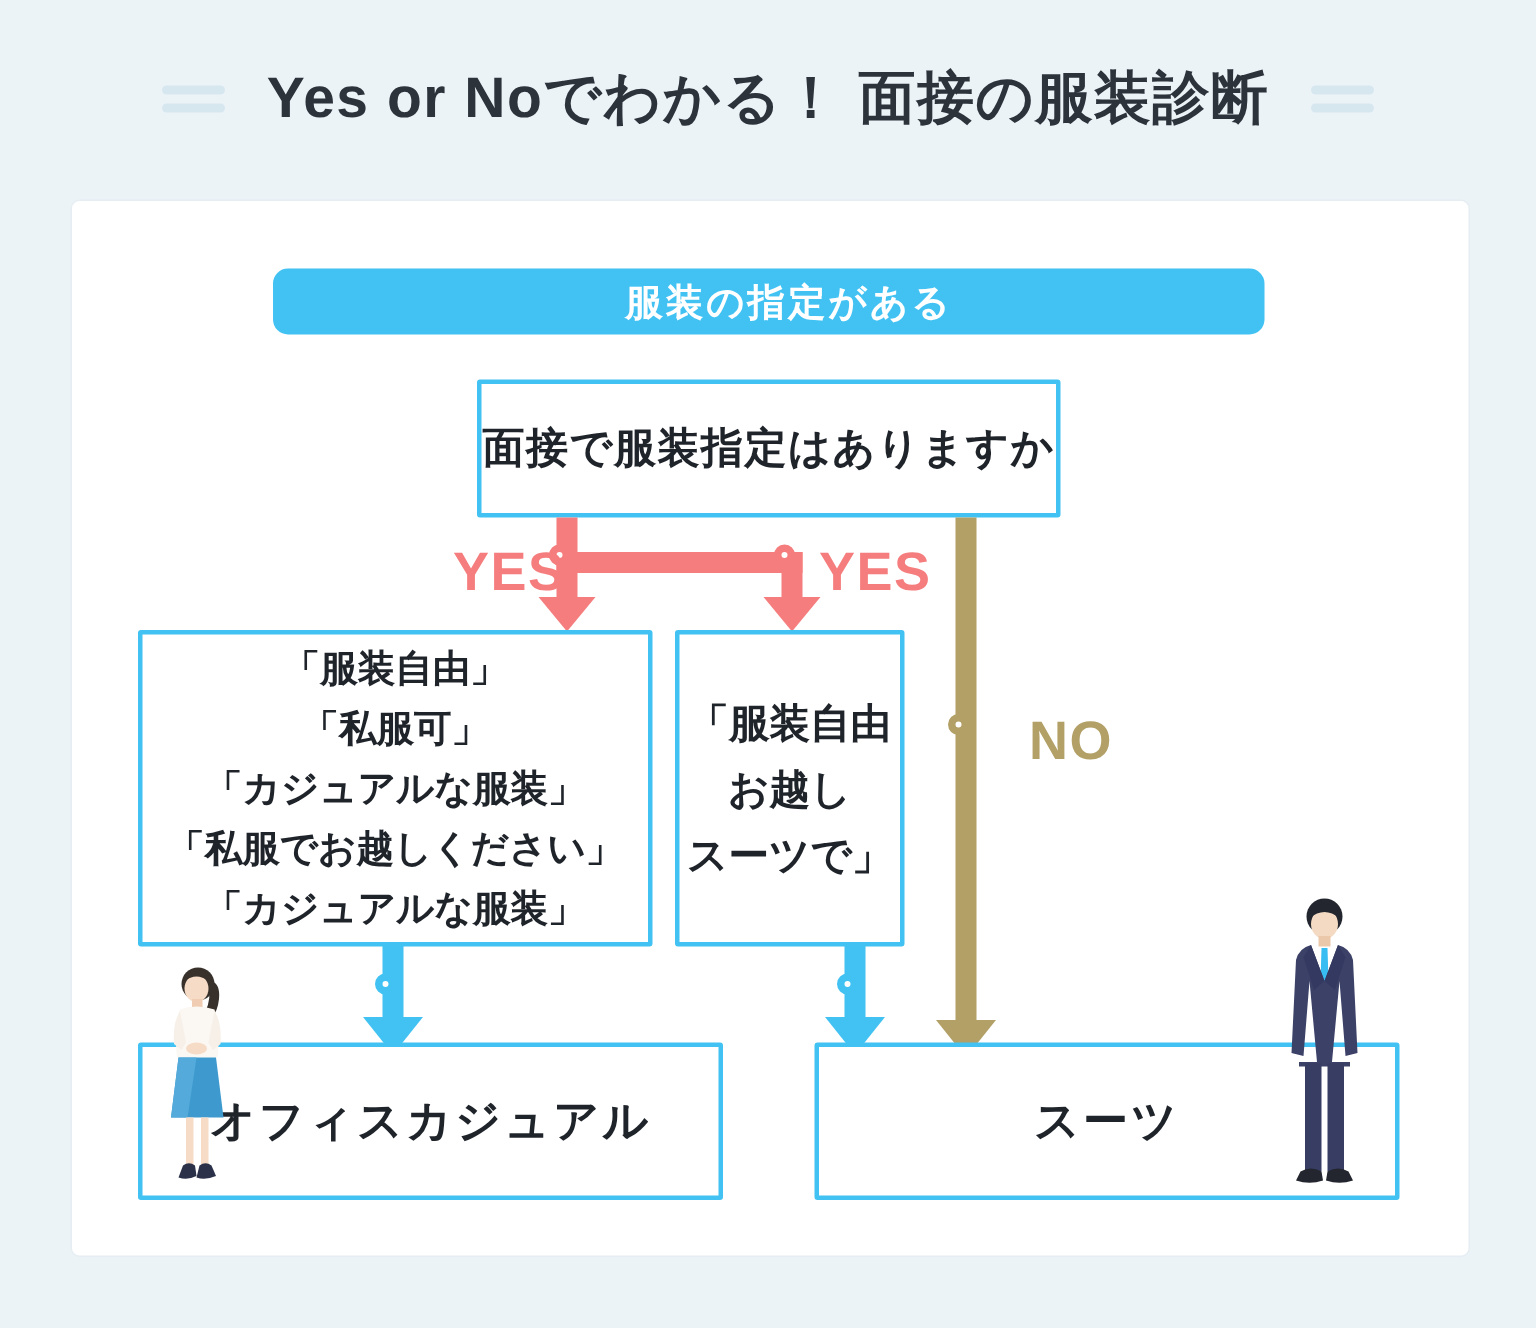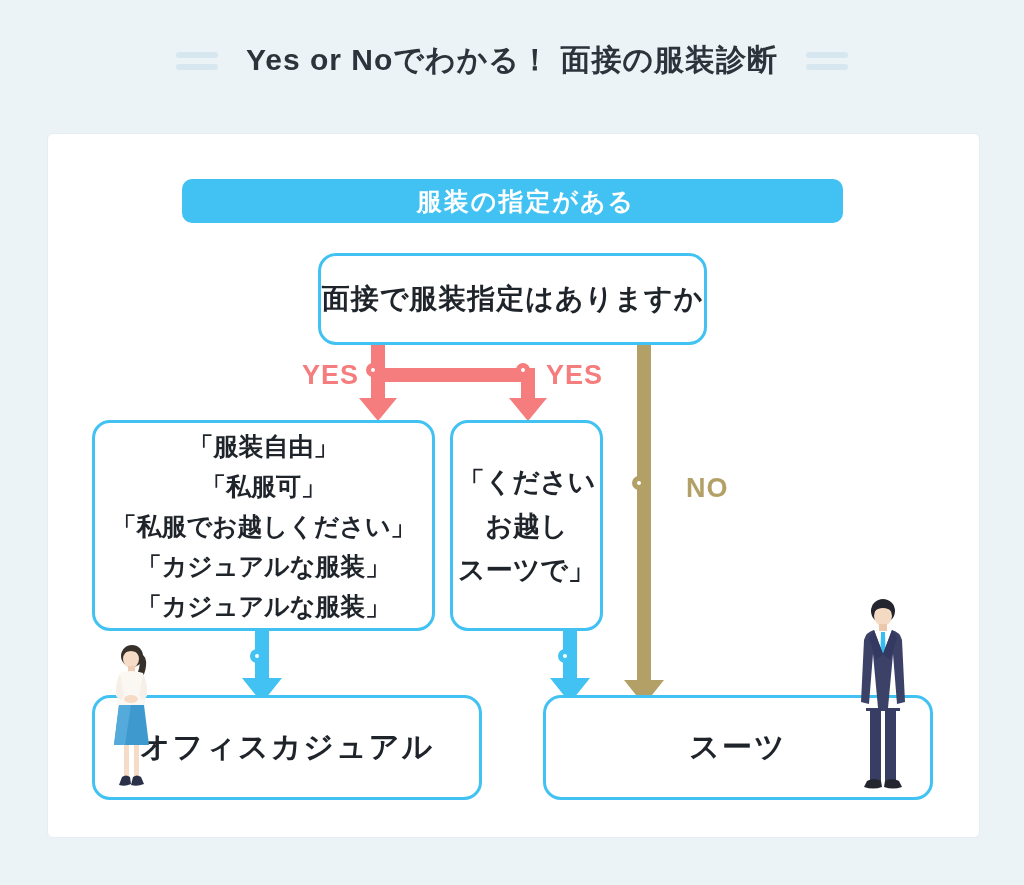--- a/index.html
+++ b/index.html
@@ -13,40 +13,40 @@
   .canvas { position: absolute; inset: 0; width: 1024px; height: 885px; }
 
   
   .title-row {
     position: absolute; left: 0; top: 40px; width: 1024px;
     display: flex; align-items: center; justify-content: center; gap: 28px;
   }
   .title-deco { display: flex; flex-direction: column; gap: 6px; }
   .title-deco span { display: block; width: 42px; height: 6px; border-radius: 3px; background: #d7e7f0; }
   h1.page-title {
-    font-size: 30px; font-weight: bold; color: #2d333b; letter-spacing: 1px;
+    font-size: 38px; font-weight: bold; color: #2d333b; letter-spacing: 1px;
     white-space: nowrap;
   }
 
   
   .card {
     position: absolute; left: 47px; top: 133px; width: 933px; height: 705px;
     background: #ffffff; border: 1px solid #e6eef3; border-radius: 6px;
   }
 
   
   .bar-header {
     position: absolute; left: 182px; top: 179px; width: 661px; height: 44px;
     background: #41c2f2; border-radius: 10px;
     display: flex; align-items: center; justify-content: center;
     color: #ffffff; font-size: 25px; font-weight: bold; letter-spacing: 2px; padding-left: 27px;
   }
   .flow-box {
     position: absolute; background: #ffffff;
-    border: 3px solid #41c2f2; border-radius: 18px;
+    border: 3px solid #41c2f2; border-radius: 2px;
     display: flex; flex-direction: column; align-items: center; justify-content: center;
     color: #1f242b; font-weight: bold; text-align: center;
   }
   .box-question { left: 318px; top: 253px; width: 389px; height: 92px; font-size: 28px; letter-spacing: 1px; }
   .box-casual-terms { left: 92px; top: 420px; width: 343px; height: 211px; font-size: 25px; line-height: 40px; }
   .box-suit-term { left: 450px; top: 420px; width: 153px; height: 211px; font-size: 27px; line-height: 44px; }
   .box-result { height: 105px; top: 695px; font-size: 30px; letter-spacing: 2px; }
   .box-result-left { left: 92px; width: 390px; }
   .box-result-right { left: 543px; width: 390px; }
 
@@ -62,21 +62,21 @@
   .arrowhead.blue { background: none; border-left: 20px solid transparent; border-right: 20px solid transparent; border-top: 25px solid #41c2f2; }
 
   .node-circle {
     position: absolute; width: 14px; height: 14px; background: #ffffff;
     border-radius: 50%;
   }
   .node-circle.pink { border: 5px solid #f57d7d; background: #ffffff; }
   .node-circle.tan { border: 5px solid #b2a067; background: #ffffff; }
   .node-circle.blue { border: 5px solid #41c2f2; background: #ffffff; }
 
-  .branch-label { position: absolute; font-weight: bold; font-size: 27px; letter-spacing: 1px; }
+  .branch-label { position: absolute; font-weight: bold; font-size: 36px; letter-spacing: 1px; }
   .label-yes { color: #f57d7d; }
   .label-no { color: #b2a067; }
 
   .figure { position: absolute; }
 </style>
 </head>
 <body>
 
 <div class="canvas">
 
@@ -109,27 +109,27 @@
   <div class="branch-label label-yes" style="left:546px; top:360px;">YES</div>
 
   <div class="line tan" style="left:637px; top:345px; width:14px; height:337px;"></div>
   <div class="arrowhead tan" style="left:624px; top:680px;"></div>
   <div class="node-circle tan" style="left:632px; top:476px;"></div>
   <div class="branch-label label-no" style="left:666px; top:473px;margin-left:20px;">NO</div>
 
   <div class="flow-box box-casual-terms">
     <div>「服装自由」</div>
     <div>「私服可」</div>
+    <div>「カジュアルな服装」</div>
     <div>「私服でお越しください」</div>
-    <div>「カジュアルな服装」</div>
     <div>「カジュアルな服装」</div>
   </div>
 
   <div class="flow-box box-suit-term">
-    <div>「ください</div>
+    <div>「服装自由</div>
     <div>お越し</div>
     <div>スーツで」</div>
   </div>
 
   <div class="line blue" style="left:255px; top:630px; width:14px; height:50px;"></div>
   <div class="arrowhead blue" style="left:242px; top:678px;"></div>
   <div class="node-circle blue" style="left:250px; top:649px;"></div>
 
   <div class="line blue" style="left:563px; top:630px; width:14px; height:50px;"></div>
   <div class="arrowhead blue" style="left:550px; top:678px;"></div>

